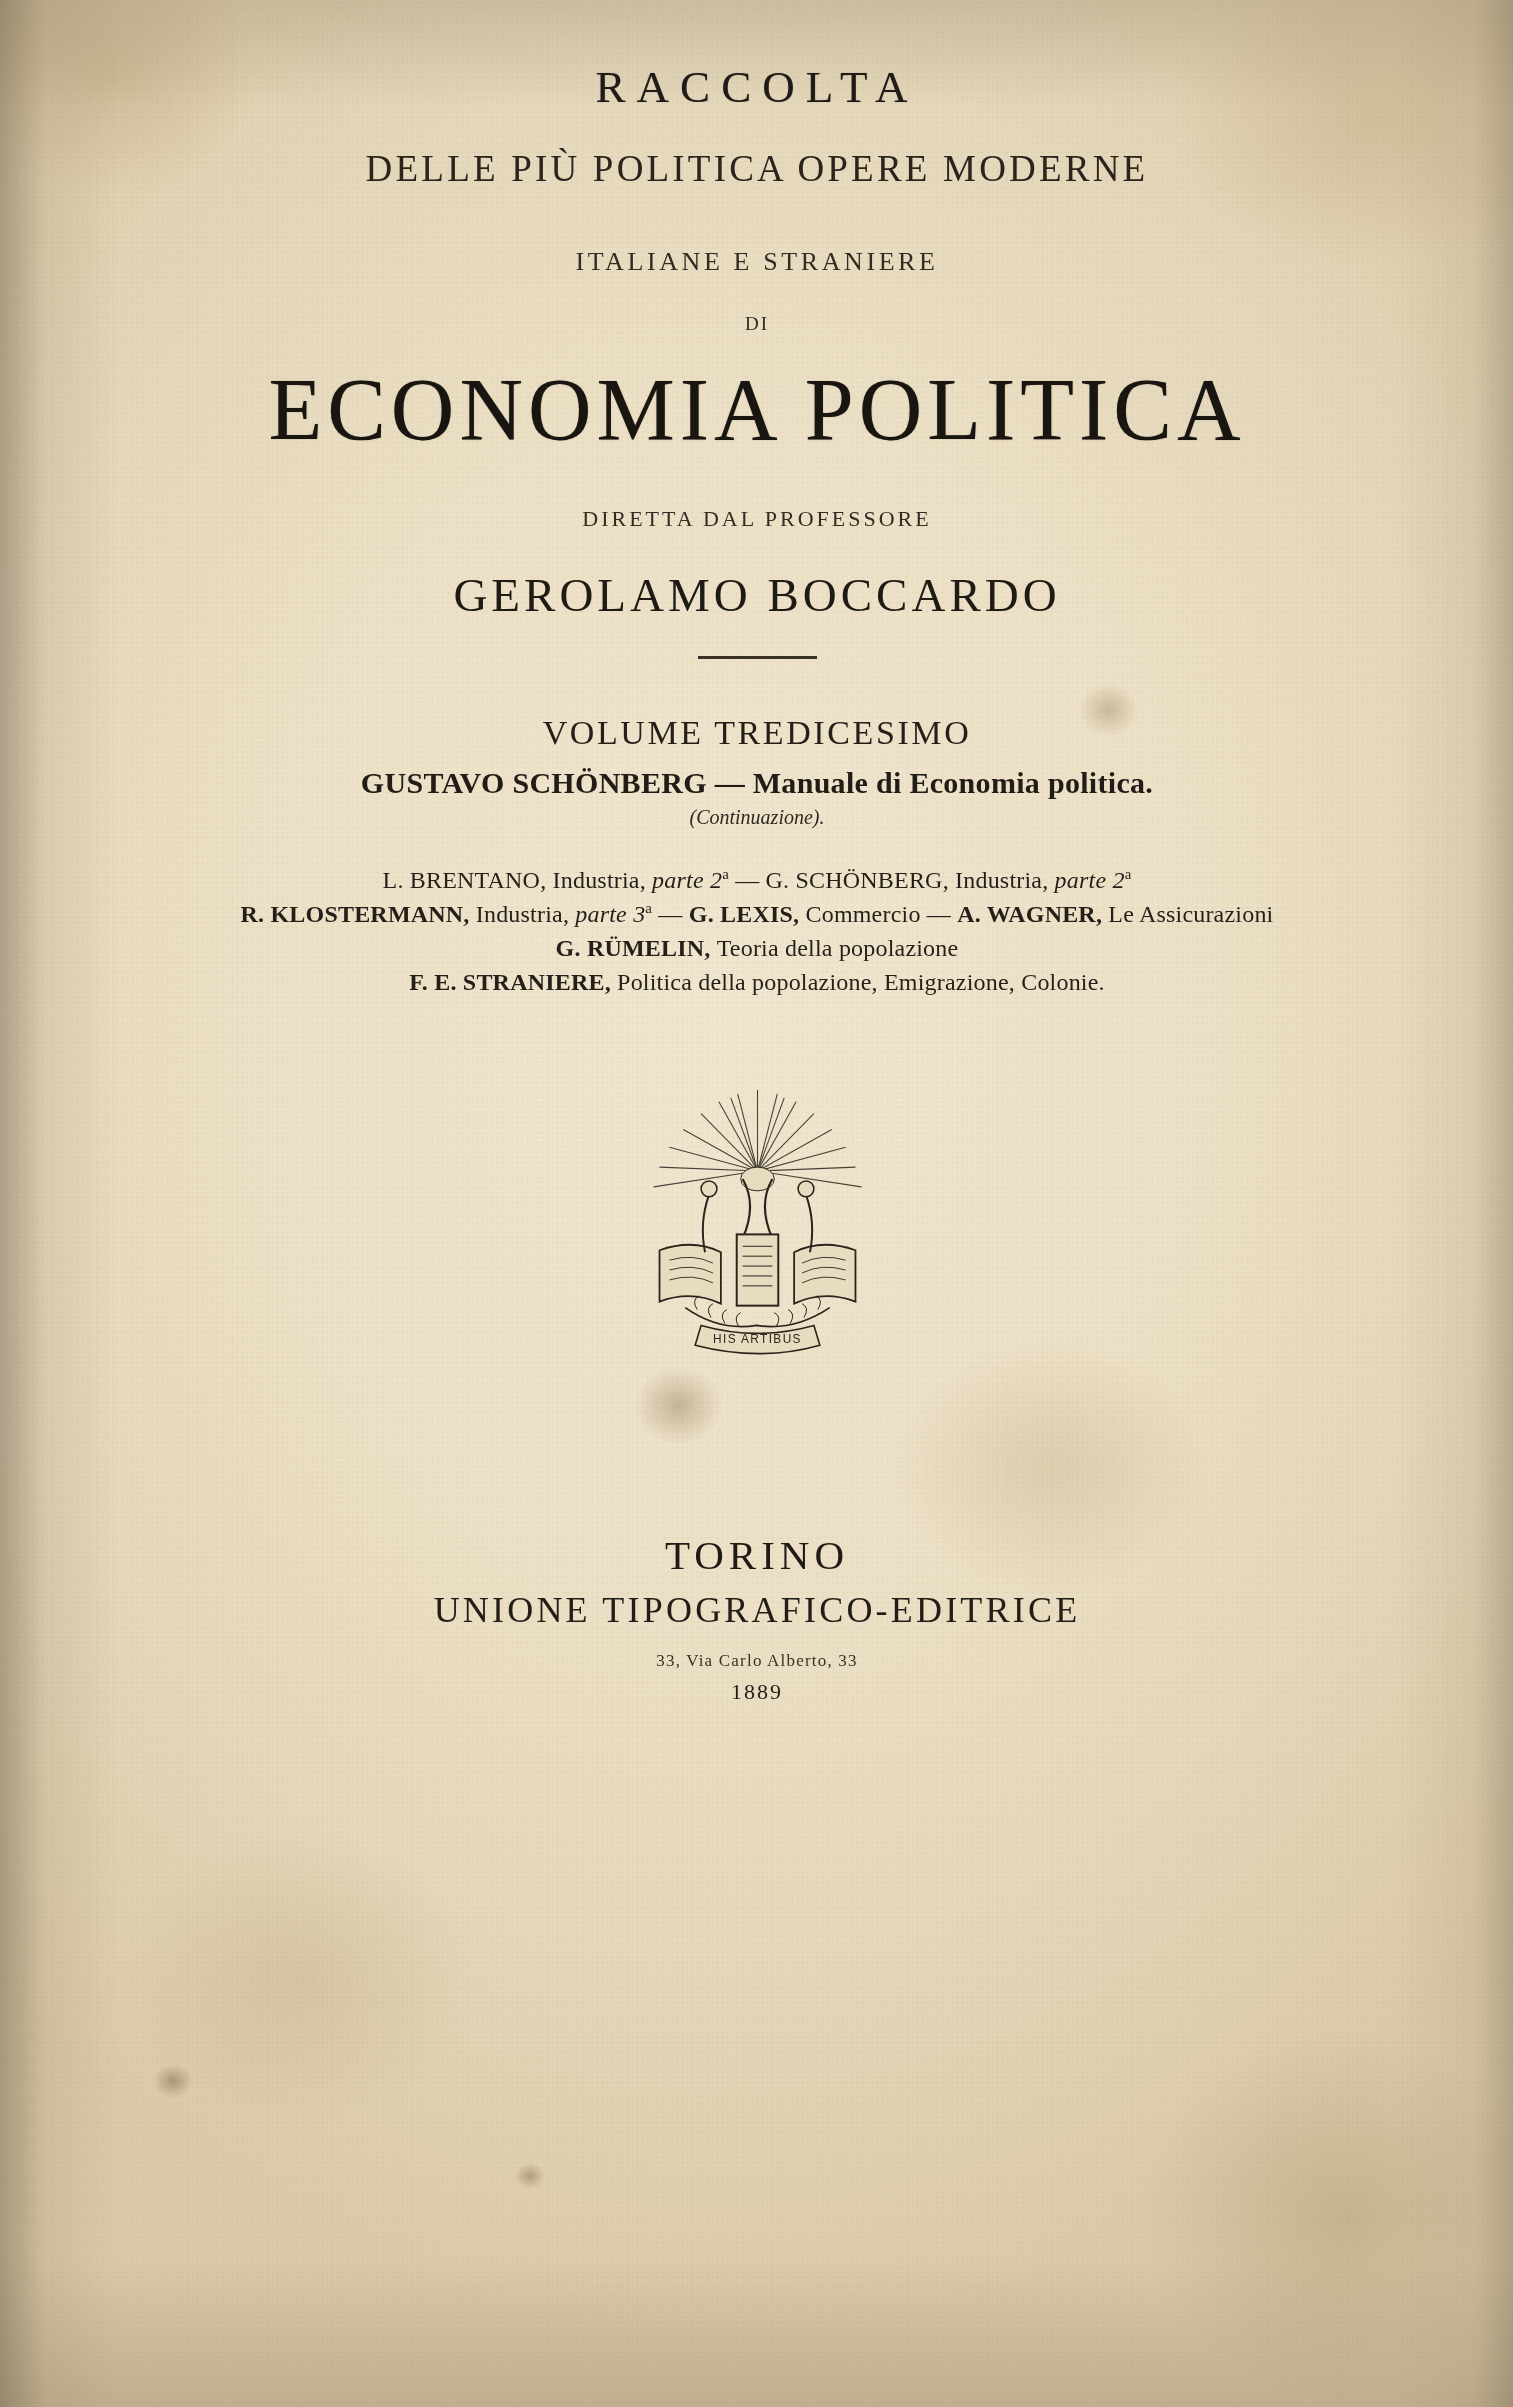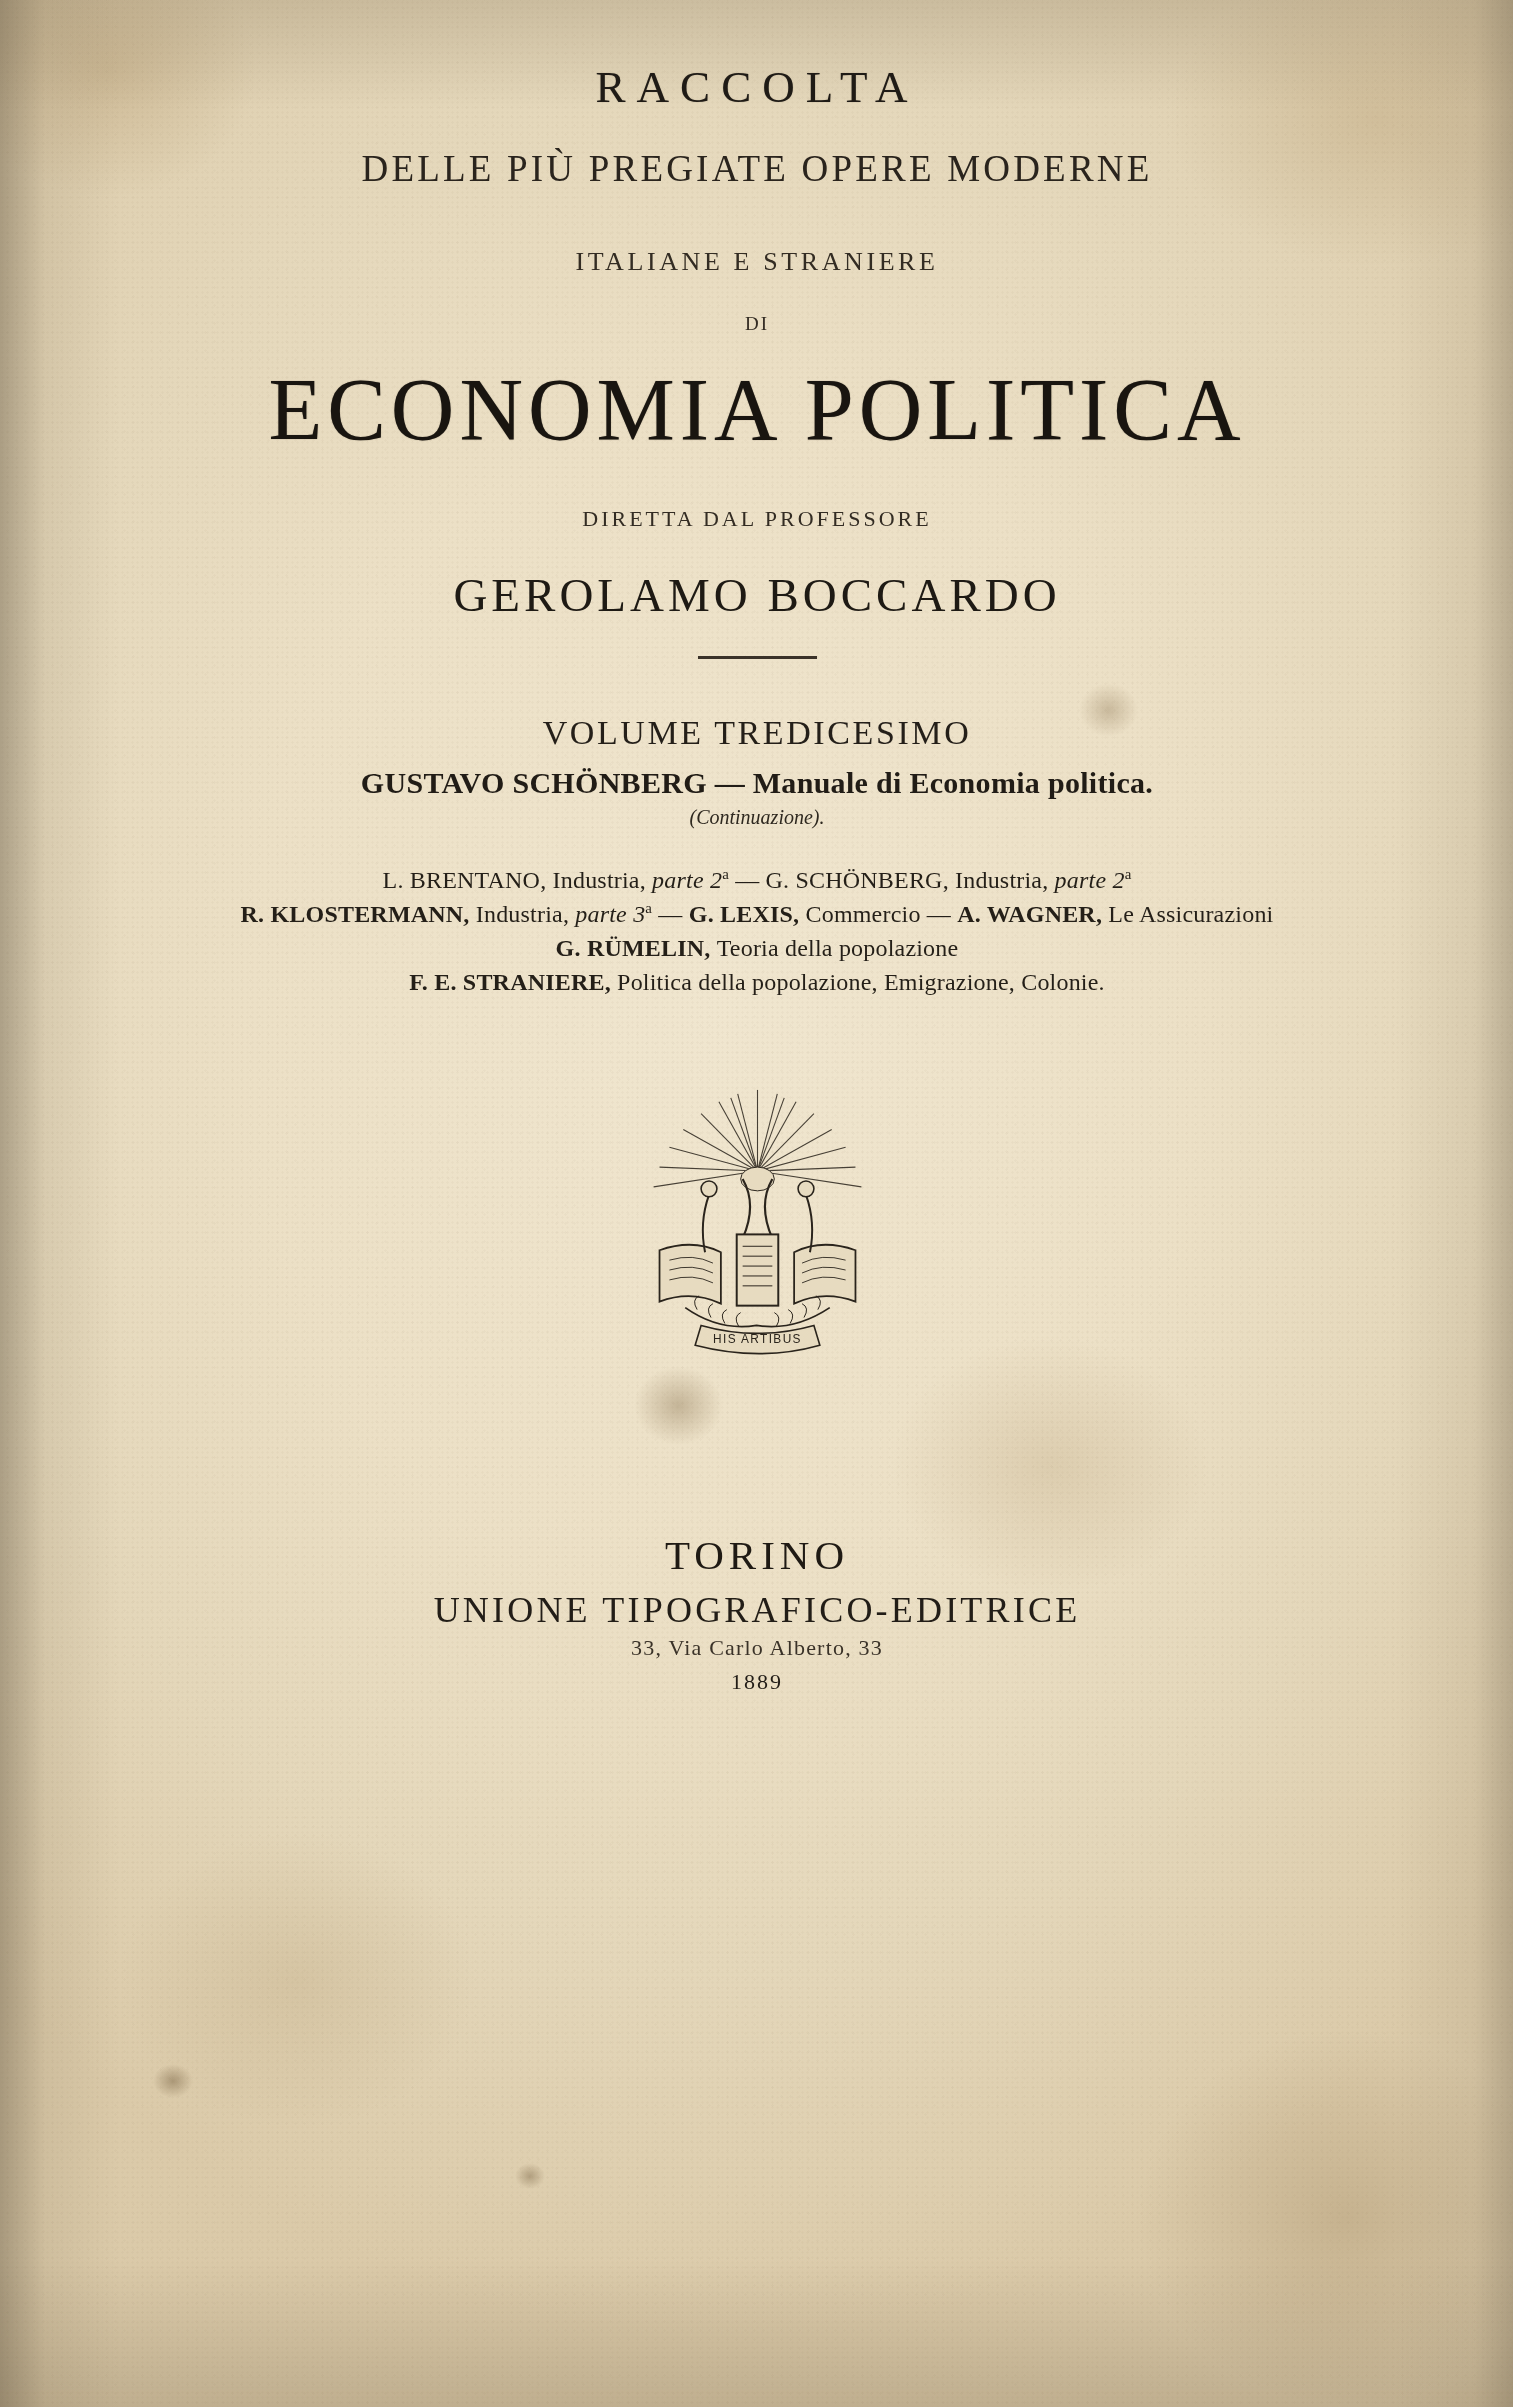--- a/index.html
+++ b/index.html
@@ -166,22 +166,22 @@
     letter-spacing: 5px;
     color: #1f1a14;
   }
   .t-pub {
     margin-top: 10px;
     font-size: 36px;
     letter-spacing: 3.2px;
     color: #221d17;
   }
   .t-addr {
-    margin-top: 4px;
-    font-size: 22px;
+    margin-top: 20px;
+    font-size: 17px;
     letter-spacing: 1.2px;
     color: #3a3228;
   }
   .t-year {
     margin-top: 8px;
     font-size: 22px;
     letter-spacing: 2px;
     color: #221d17;
   }
 </style>
@@ -199,21 +199,21 @@
   <div class="stain" style="left:1079px;top:683px;width:59px;height:54px;background:radial-gradient(closest-side, rgba(120,96,60,.30), rgba(120,96,60,0));"></div>
   <div class="stain" style="left:153px;top:2064px;width:40px;height:34px;background:radial-gradient(closest-side, rgba(110,88,56,.45), rgba(110,88,56,0));"></div>
   <div class="stain" style="left:515px;top:2163px;width:30px;height:26px;background:radial-gradient(closest-side, rgba(110,88,56,.40), rgba(110,88,56,0));"></div>
 
   <div class="grain"></div>
 
   <div class="content">
 
     <div class="line t-raccolta">RACCOLTA</div>
 
-    <div class="line t-sub1">DELLE PIÙ PREGIATE OPERE MODERNE</div>
+    <div class="line t-sub1">DELLE PIÙ POLITICA OPERE MODERNE</div>
 
     <div class="line t-sub2">ITALIANE E STRANIERE</div>
 
     <div class="line t-di">DI</div>
 
     <div class="line t-title">ECONOMIA POLITICA</div>
 
     <div class="line t-diretta">DIRETTA DAL PROFESSORE</div>
 
     <div class="line t-author">GEROLAMO BOCCARDO</div>

